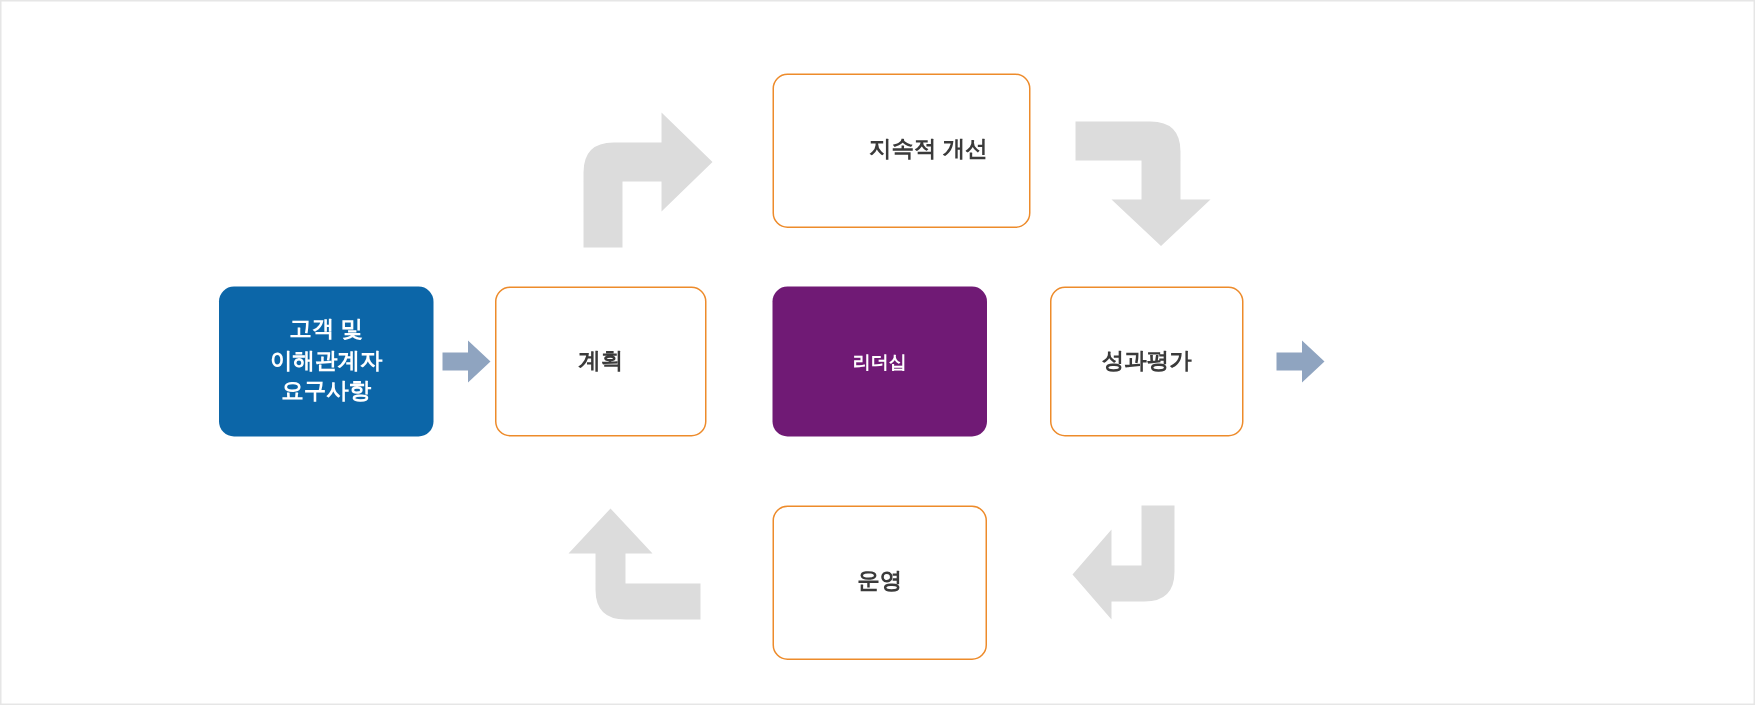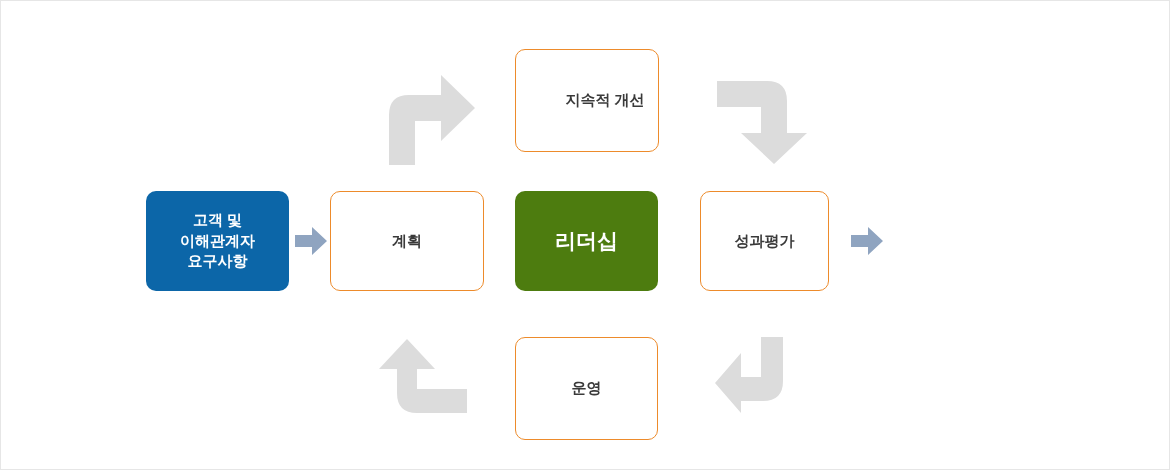--- a/index.html
+++ b/index.html
@@ -33,24 +33,24 @@
   }
 
   .node.filled-blue {
     background: #0c66a8;
     color: #ffffff;
     font-weight: bold;
     font-size: 15px;
     border: none;
   }
   .node.filled-orange {
-    background: #4d7c0f;
+    background: #701a75;
     color: #ffffff;
     font-weight: bold;
-    font-size: 21px;
+    font-size: 12px;
     border: none;
   }
   .node.outline {
     background: #ffffff;
     color: #3a3a3a;
     font-weight: bold;
     font-size: 15px;
     border: 1.4px solid #ED8B2B;
   }
 
@@ -87,23 +87,23 @@
   </svg>
 
   <svg class="arrow-svg" style="left:850px; top:226px;" width="32" height="28" viewBox="0 0 32 28">
     <path class="blue-arrow-fill" d="M 0,8 L 17,8 L 17,0 L 32,14 L 17,28 L 17,20 L 0,20 Z"></path>
   </svg>
 
   <div class="node filled-blue" style="left:145px; top:190px; width:143px; height:100px;">고객 및
 이해관계자
 요구사항</div>
 
-  <div class="node outline" style="left:329px; top:190px; width:154px; height:100px;">계획</div>
+  <div class="node outline" style="left:329px; top:190px; width:141px; height:100px;">계획</div>
 
-  <div class="node outline" style="left:514px; top:48px; width:144px; height:103px;padding-left:36px;">지속적 개선</div>
+  <div class="node outline" style="left:514px; top:48px; width:172px; height:103px;padding-left:36px;">지속적 개선</div>
 
   <div class="node filled-orange" style="left:514px; top:190px; width:143px; height:100px;">리더십</div>
 
   <div class="node outline" style="left:514px; top:336px; width:143px; height:103px;">운영</div>
 
   <div class="node outline" style="left:699px; top:190px; width:129px; height:100px;">성과평가</div>
 
 
 </div>
 

